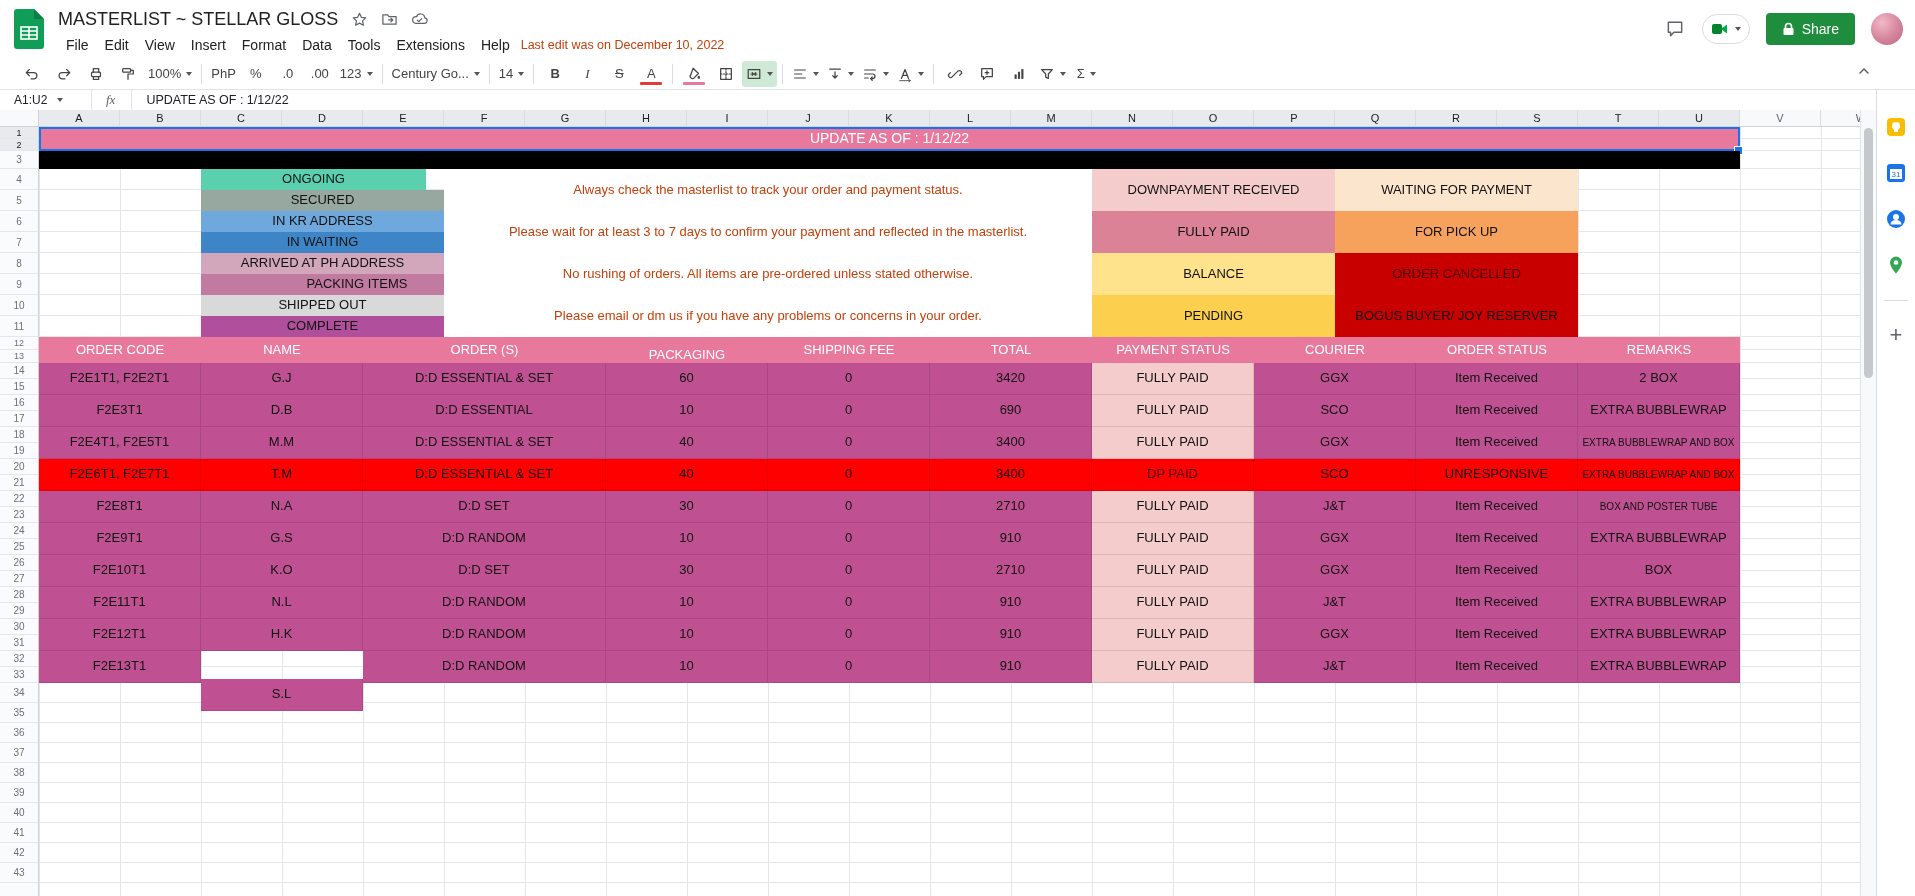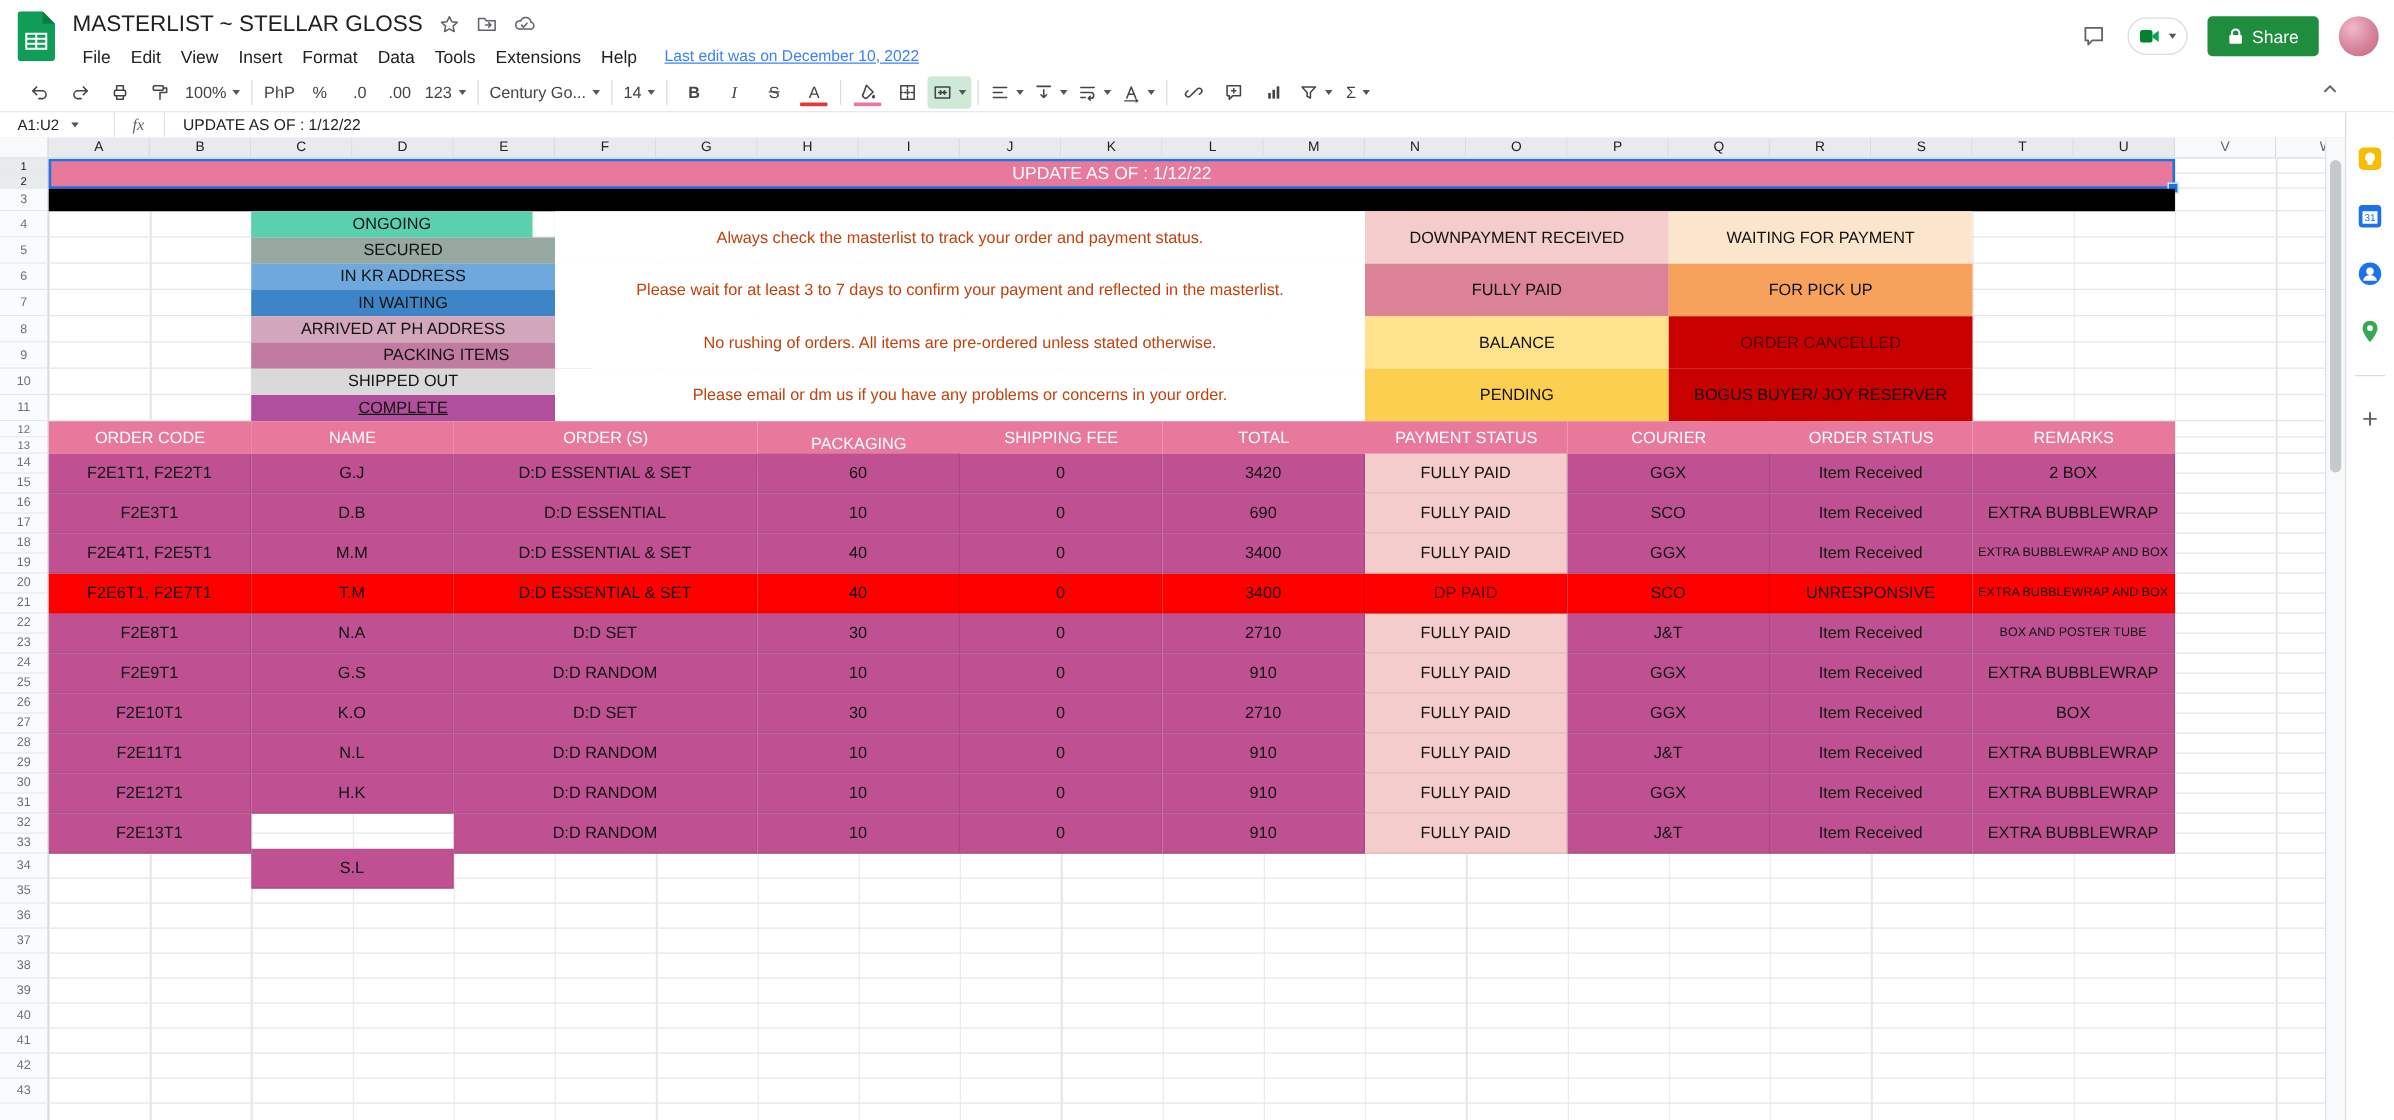--- a/index.html
+++ b/index.html
@@ -11,21 +11,21 @@
   
   #appbar{position:absolute;left:0;top:0;width:100%;height:58px;background:#fff;}
   #logo{position:absolute;left:14px;top:9px;width:30px;height:40px;}
   #titleblock{position:absolute;left:58px;top:6px;}
   .trow{display:flex;align-items:center;gap:12px;height:26px;}
   #doc-title{font-size:18px;color:#202124;}
   .hico{width:18px;height:18px;display:flex;align-items:center;justify-content:center;color:#5f6368;}
   .hico svg{width:17px;height:17px;stroke:#5f6368;fill:none;stroke-width:1.3;stroke-linecap:round;stroke-linejoin:round;}
   #menurow{display:flex;align-items:center;height:24px;margin-top:1px;}
   .menu-item{font-size:14px;color:#202124;padding:2px 8px;border-radius:4px;cursor:default;}
-  #last-edit{font-size:12.5px;color:#3b82f6;text-decoration:underline;margin-left:14px;}
+  #last-edit{font-size:12.5px;color:#c2410c;margin-left:3px;}
   #hright{position:absolute;right:12px;top:13px;display:flex;align-items:center;gap:16px;}
   .pillbtn{display:flex;align-items:center;gap:4px;border:1px solid #dadce0;border-radius:16px;height:28px;padding:0 8px;background:#fff;}
   #share-btn{display:flex;align-items:center;gap:7px;background:#1e8e3e;color:#fff;font-size:14px;height:32px;padding:0 16px;border-radius:4px;}
   #avatar{width:32px;height:32px;border-radius:50%;background:radial-gradient(circle at 35% 30%,#f2b9c8,#d4849b 55%,#bd6a84);}
   
   #toolbar{position:absolute;left:0;top:58px;width:100%;height:32px;background:#fff;border-bottom:1px solid #e0e3e7;display:flex;align-items:center;padding-left:16px;box-sizing:border-box;}
   .ti{height:26px;min-width:24px;display:flex;align-items:center;justify-content:center;gap:3px;border-radius:3px;color:#444;font-size:13px;padding:0 4px;position:relative;}
   .ti.active{background:#ceead6;}
   .ic{width:16px;height:16px;stroke:#444;fill:none;stroke-width:1.4;stroke-linecap:round;stroke-linejoin:round;}
   .icf{fill:#444;stroke:none;}
@@ -423,21 +423,21 @@
     <div class="cell selbox" style="left: 39px; top: 0px; width: 1701px; height: 24px;"></div>
     <div class="selhandle" style="left: 1734px; top: 19px;"></div>
     <div class="cell blackband" style="left: 39px; top: 24px; width: 1701px; height: 18px;"></div>
     <div class="cell" style="left: 201px; top: 42px; width: 225px; height: 21px; background: rgb(90, 208, 174);">ONGOING</div>
     <div class="cell" style="left: 201px; top: 63px; width: 243px; height: 21px; background: rgb(151, 168, 161);">SECURED</div>
     <div class="cell" style="left: 201px; top: 84px; width: 243px; height: 21px; background: rgb(111, 168, 220);">IN KR ADDRESS</div>
     <div class="cell" style="left: 201px; top: 105px; width: 243px; height: 21px; background: rgb(61, 133, 198);">IN WAITING</div>
     <div class="cell" style="left: 201px; top: 126px; width: 243px; height: 21px; background: rgb(210, 166, 187);">ARRIVED AT PH ADDRESS</div>
     <div class="cell" style="left: 201px; top: 147px; width: 272px; height: 21px; background: rgb(194, 123, 160); padding-left: 43px;">PACKING ITEMS</div>
     <div class="cell" style="left: 201px; top: 168px; width: 243px; height: 21px; background: rgb(217, 217, 217);">SHIPPED OUT</div>
-    <div class="cell" style="left: 201px; top: 189px; width: 243px; height: 21px; background: rgb(176, 79, 155); text-decoration: underline;">COMPLETE</div>
+    <div class="cell" style="left: 201px; top: 189px; width: 243px; height: 21px; background: rgb(176, 79, 155);">COMPLETE</div>
     <div class="cell note" style="left: 444px; top: 42px; width: 648px; height: 42px; background: rgb(255, 255, 255);">Always check the masterlist to track your order and payment status.</div>
     <div class="cell note" style="left: 444px; top: 84px; width: 648px; height: 42px; background: rgb(255, 255, 255);">Please wait for at least 3 to 7 days to confirm your payment and reflected in the masterlist.</div>
     <div class="cell note" style="left: 444px; top: 126px; width: 648px; height: 42px; background: rgb(255, 255, 255);">No rushing of orders. All items are pre-ordered unless stated otherwise.</div>
     <div class="cell note" style="left: 444px; top: 168px; width: 648px; height: 42px; background: rgb(255, 255, 255);">Please email or dm us if you have any problems or concerns in your order.</div>
     <div class="cell" style="left: 1092px; top: 42px; width: 243px; height: 42px; background: rgb(244, 204, 204); color: rgb(17, 17, 17);">DOWNPAYMENT RECEIVED</div>
     <div class="cell" style="left: 1335px; top: 42px; width: 243px; height: 42px; background: rgb(252, 229, 205); color: rgb(17, 17, 17);">WAITING FOR PAYMENT</div>
     <div class="cell" style="left: 1092px; top: 84px; width: 243px; height: 42px; background: rgb(220, 130, 150); color: rgb(17, 17, 17);">FULLY PAID</div>
     <div class="cell" style="left: 1335px; top: 84px; width: 243px; height: 42px; background: rgb(246, 162, 92); color: rgb(17, 17, 17);">FOR PICK UP</div>
     <div class="cell" style="left: 1092px; top: 126px; width: 243px; height: 42px; background: rgb(255, 226, 140); color: rgb(17, 17, 17);">BALANCE</div>
     <div class="cell" style="left: 1335px; top: 126px; width: 243px; height: 42px; background: rgb(200, 0, 0); color: rgb(74, 0, 0);">ORDER CANCELLED</div>

